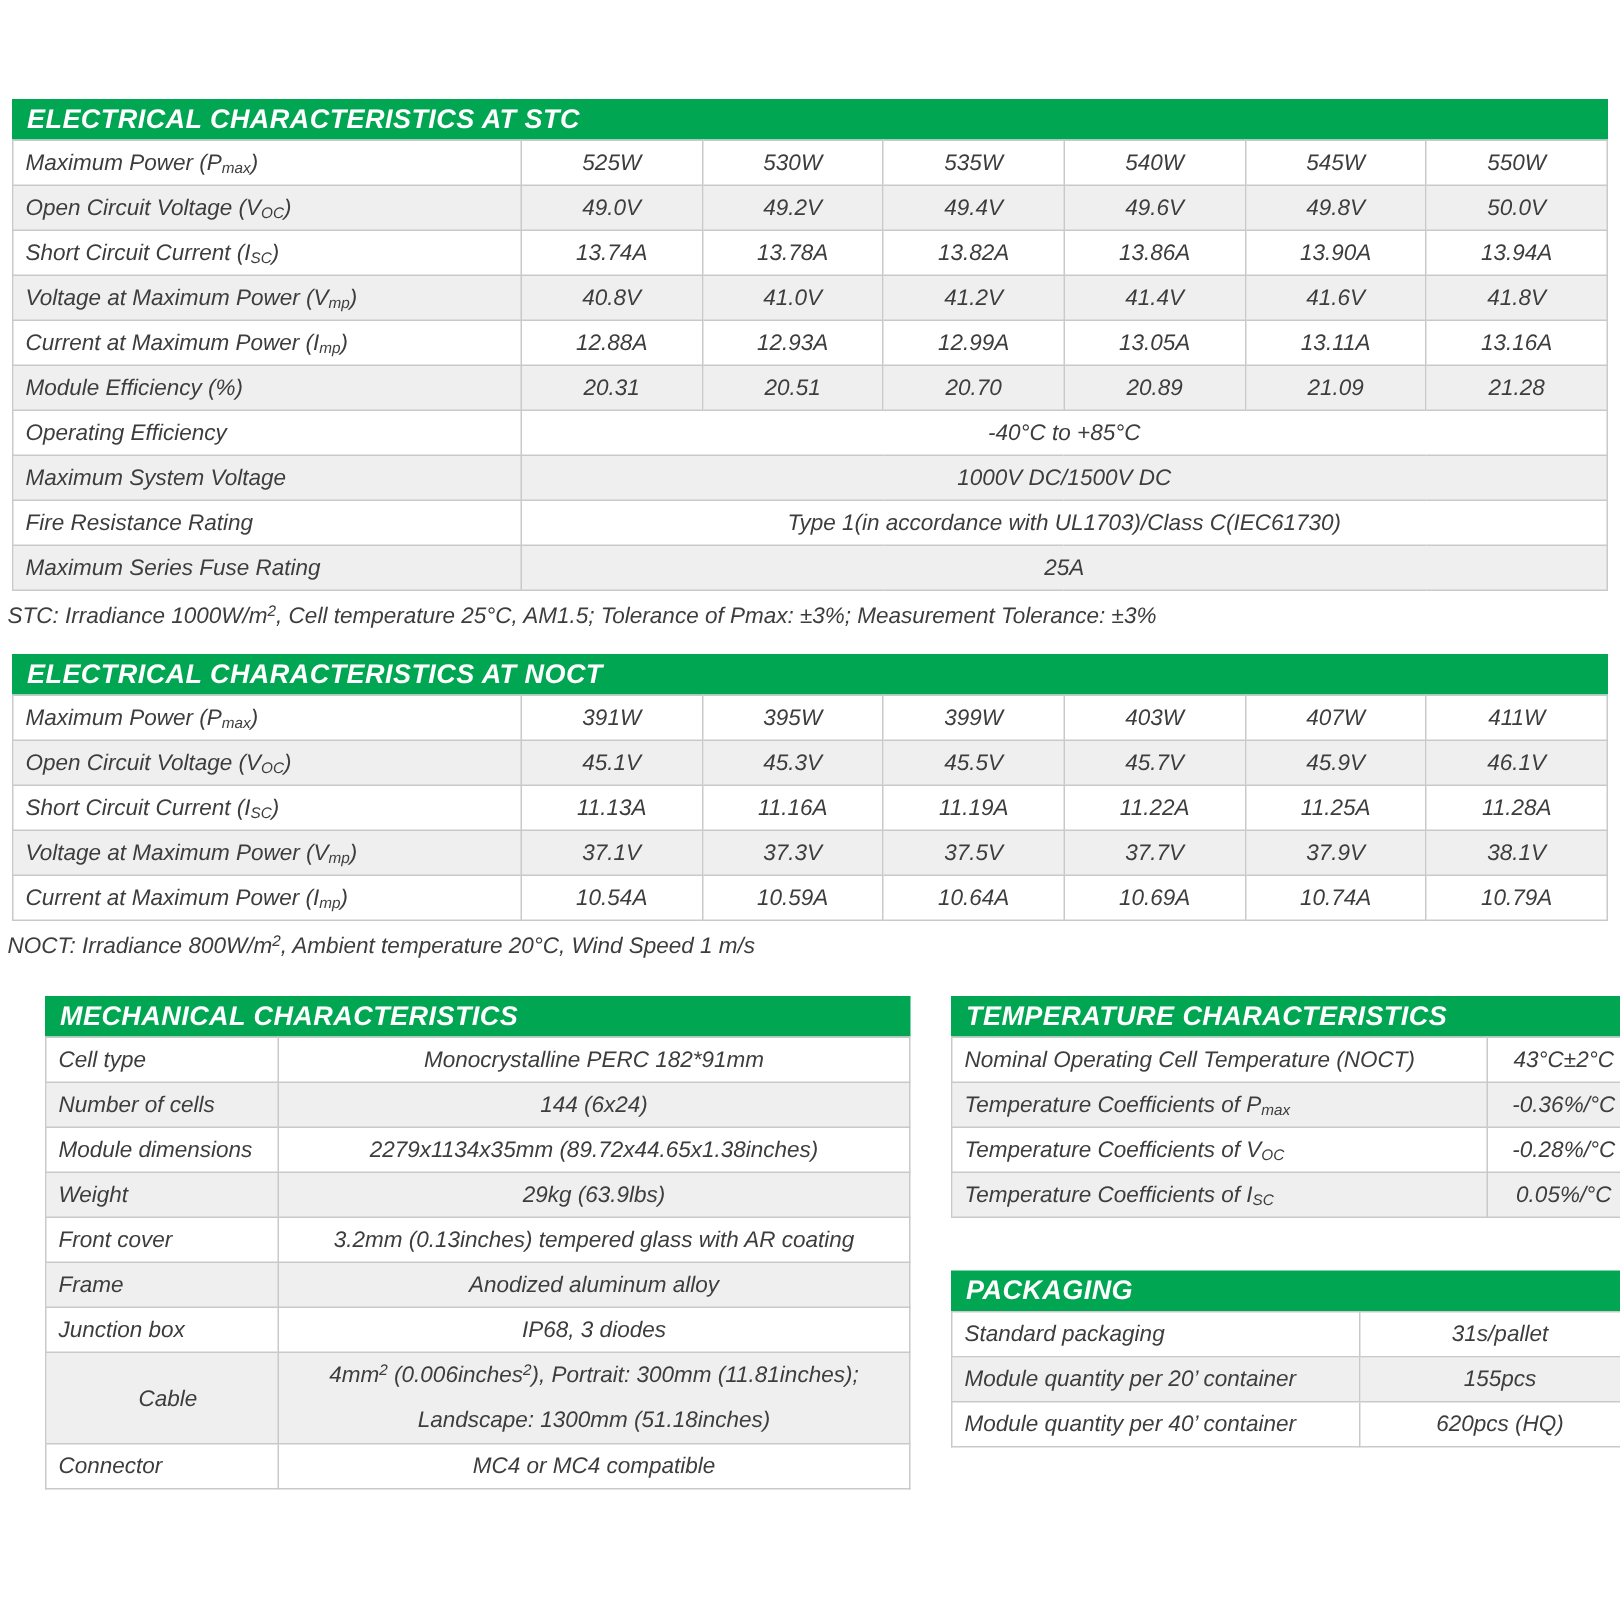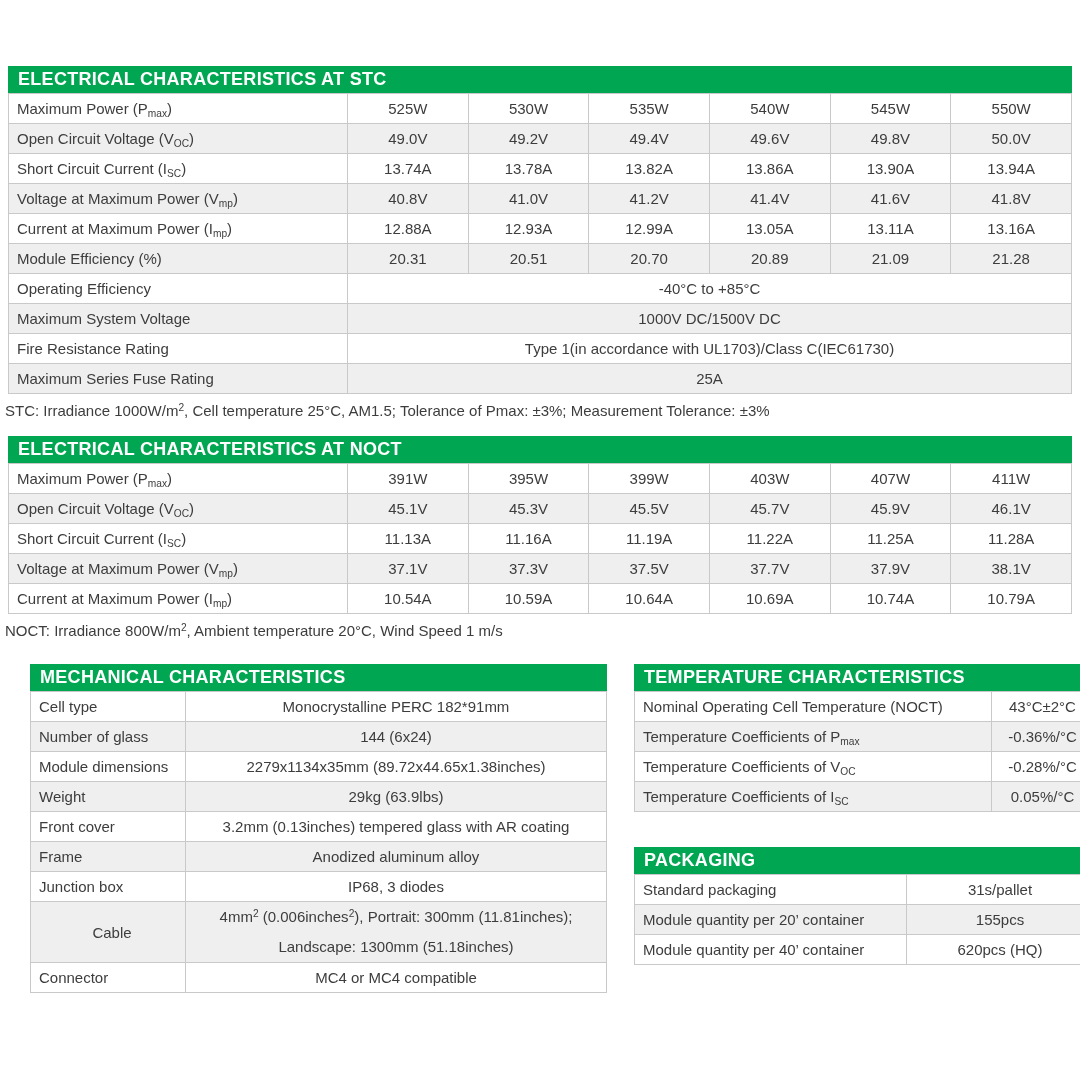--- a/index.html
+++ b/index.html
@@ -4,21 +4,21 @@
 <style>
   * { box-sizing: border-box; }
   html,body { margin:0; padding:0; }
   body {
     width:1080px; height:1080px; background:#ffffff;
     font-family:"Liberation Sans", sans-serif;
     color:#3d3d3d;
     position:relative;
     overflow:hidden;
   }
-  .sheet { position:absolute; left:8px; top:66px; width:1064px; }
+  .sheet { position:absolute; left:8px; top:66px; width:1064px;font-style:italic; }
 
   .bar {
     background:#00A651; color:#ffffff;
     font-weight:bold; font-size:18px;
     height:27px; line-height:27px;
     padding-left:10px; letter-spacing:0.3px;
   }
   table { border-collapse:collapse; table-layout:fixed; width:100%; }
   td {
     border:1px solid #c9c9c9;
@@ -211,21 +211,21 @@
         <colgroup>
             <col style="width:155px">
             <col>
           </colgroup>
         <tbody>
           <tr>
             <td class="lbl">Cell type</td>
             <td>Monocrystalline PERC 182*91mm</td>
           </tr>
           <tr>
-            <td class="lbl">Number of glass</td>
+            <td class="lbl">Number of cells</td>
             <td>144 (6x24)</td>
           </tr>
           <tr>
             <td class="lbl">Module dimensions</td>
             <td>2279x1134x35mm (89.72x44.65x1.38inches)</td>
           </tr>
           <tr>
             <td class="lbl">Weight</td>
             <td>29kg (63.9lbs)</td>
           </tr>

